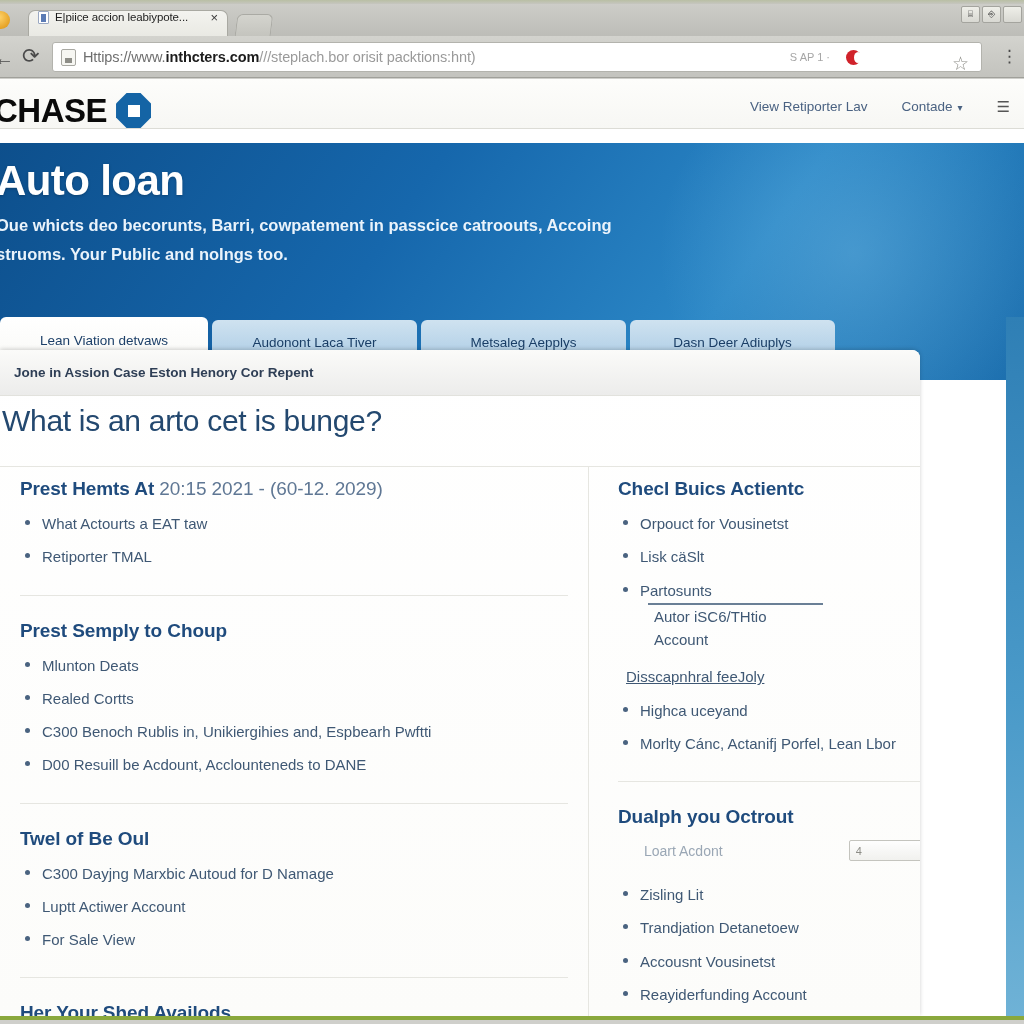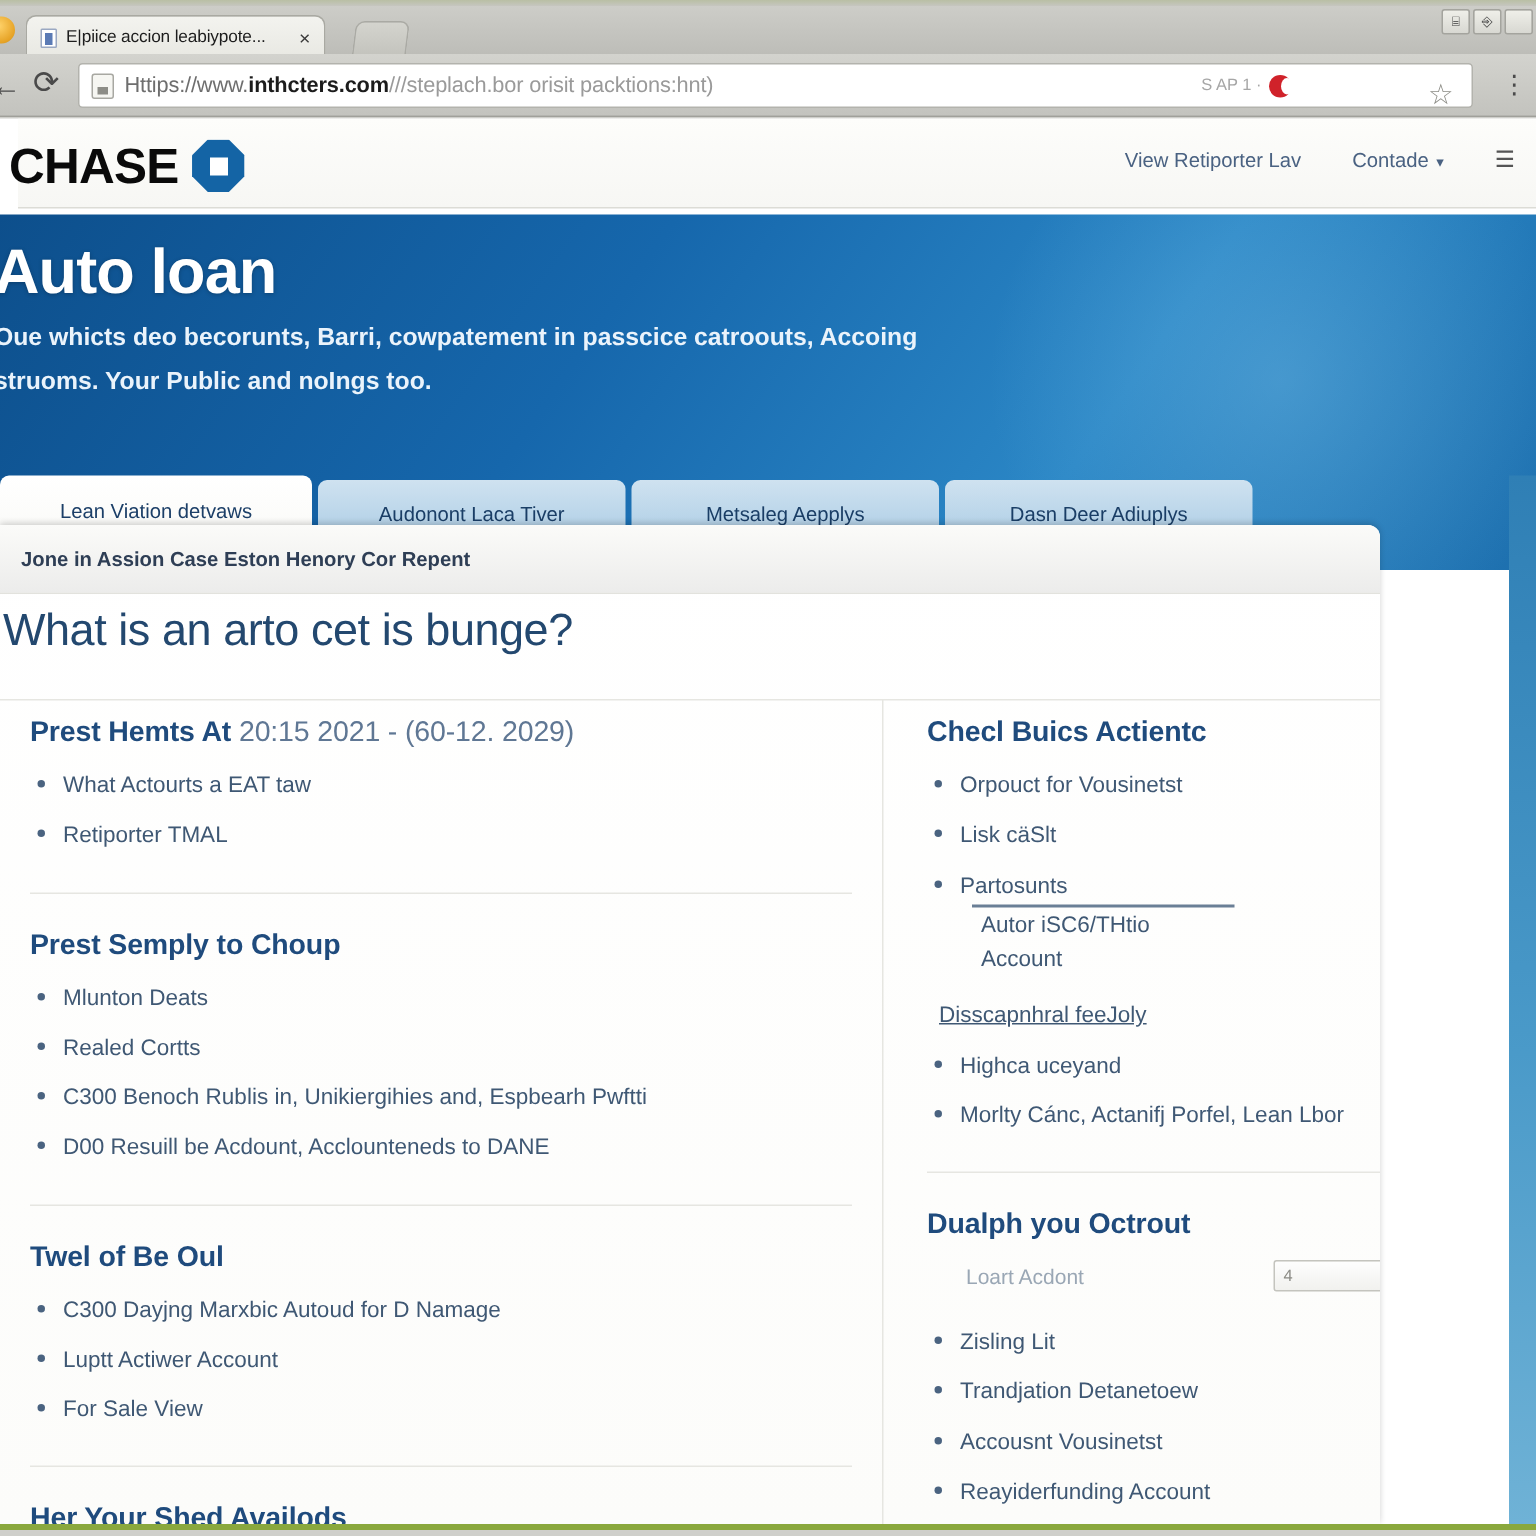--- a/index.html
+++ b/index.html
@@ -22,27 +22,27 @@
   .tabstrip {
     position: absolute; top: 4px; left: 0; right: 0; height: 32px;
     background: linear-gradient(to bottom,#cdcdc8 0%,#bdbdb8 100%);
   }
   .tab-orb {
     position: absolute; left: -8px; top: 7px; width: 18px; height: 18px;
     border-radius: 50%;
     background: radial-gradient(circle at 40% 35%, #ffd36b 0%, #e6a326 70%, #c08718 100%);
   }
   .tab {
-    position: absolute; left: 17px; top: 6px;
+    position: absolute; left: 28px; top: 6px;
     width: 200px; height: 29px;
     background: linear-gradient(to bottom,#f3f3ef 0%,#e8e8e2 100%);
     border: 1px solid #a9a9a2;
     border-bottom: none;
     border-radius: 7px 7px 0 0;
-    display: flex; align-items: center; gap: 6px;
+    display: flex; align-items: flex-start; gap: 6px;
     padding: 0 8px 0 9px;
   }
   .tab-favicon {
     width: 11px; height: 13px; flex: 0 0 auto;
     background: #fff;
     border: 1px solid #9aa8c2;
     border-radius: 1px;
     position: relative;
   }
   .tab-favicon::after {
@@ -111,21 +111,21 @@
     width: 7px; height: 5px; background: #8d8d87;
   }
   .omni-url {
     font-size: 14.5px; color: #6e6e6e; white-space: nowrap;
     flex: 1 1 auto; overflow: hidden;
     letter-spacing: -0.1px;
   }
   .omni-url b { color: #1c1c1c; font-weight: 700; }
   .omni-url .dim { color: #9a9a9a; }
   .omni-right {
-    display: flex; align-items: center; gap: 5px; flex: 0 0 auto;
+    display: flex; align-items: center; gap: 16px; flex: 0 0 auto;
     padding-right: 112px;
   }
   .omni-hint { font-size: 11px; color: #a6a6a6; white-space: nowrap; }
   .omni-badge {
     width: 15px; height: 15px; border-radius: 50%;
     background: #d0222a;
     position: relative;
   }
   .omni-badge::after {
     content: ""; position: absolute; right: -1px; top: 2px;
@@ -145,21 +145,21 @@
     position: absolute; top: 79px; left: 0; right: 0; bottom: 4px;
     background: #fff; overflow: hidden;
   }
   .page-bottom-strip {
     position: absolute; left: 0; right: 0; bottom: 0; height: 4px;
     background: #8aa83d;
   }
 
   
   .site-header {
-    position: absolute; top: 0; left: 12px; right: 0; height: 60px;
+    position: absolute; top: 0; left: 0; right: 0; height: 50px;
     background: linear-gradient(to bottom,#fdfdfb 0%,#f7f7f4 100%);
     border-bottom: 1px solid #dcdcd6;
     display: flex; align-items: center;
   }
   .brand {
     position: absolute; left: -6px; top: 14px;
     display: flex; align-items: center; gap: 9px;
   }
   .brand-word {
     font-size: 33px; font-weight: 700; color: #0a0a0a;

